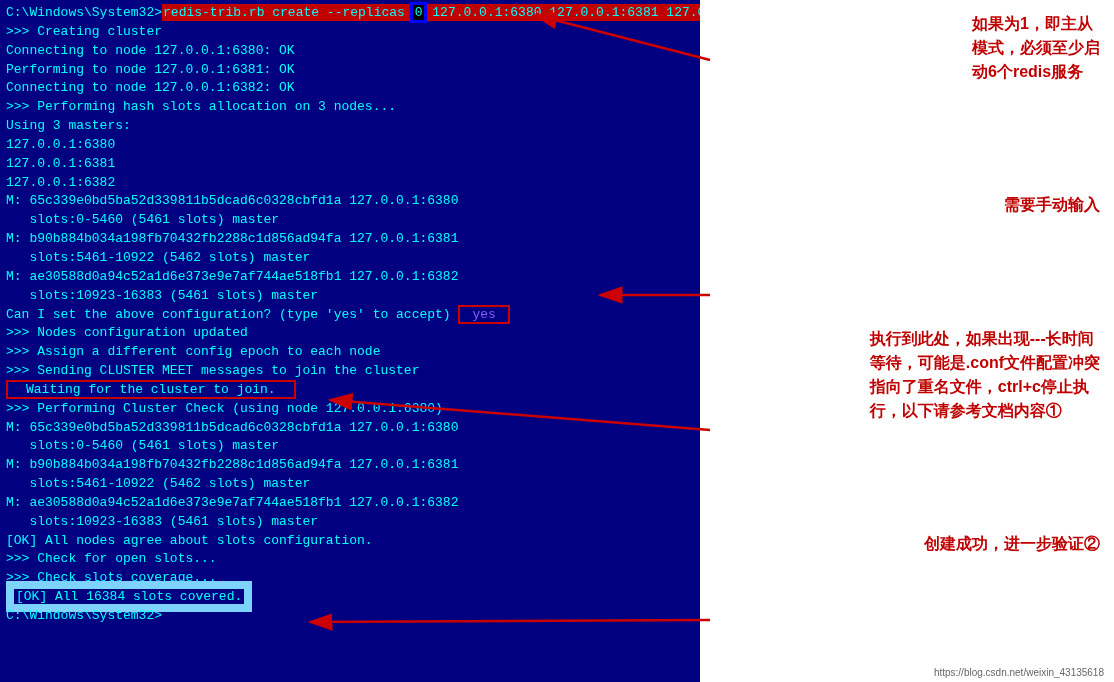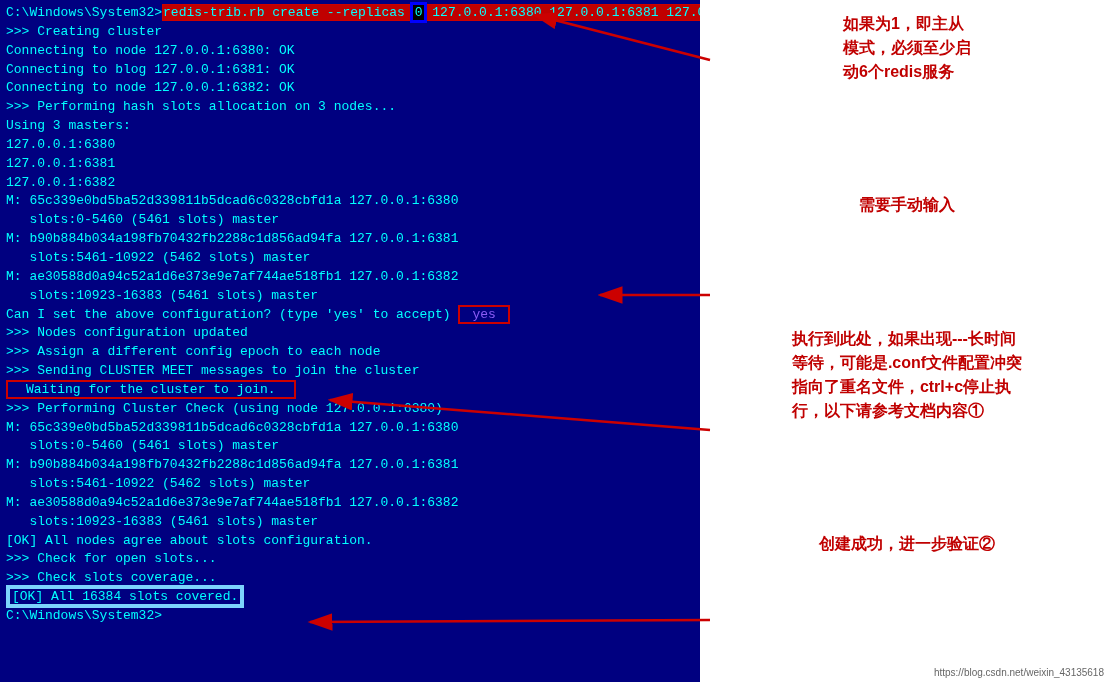--- a/index.html
+++ b/index.html
@@ -35,21 +35,21 @@
       background: #fff;
       display: flex;
       flex-direction: column;
       justify-content: space-between;
       padding: 10px 10px 4px 10px;
     }
 
     .ann-block {
       display: flex;
       flex-direction: column;
-      align-items: center;
+      align-items: flex-end;
     }
 
     .ann-text {
       color: #c00000;
       font-family: 'SimHei', 'Microsoft YaHei', sans-serif;
       font-size: 16px;
       font-weight: bold;
       line-height: 1.5;
       background: #fff;
       padding: 2px 4px;
@@ -67,21 +67,21 @@
     .t-line { display: block; white-space: pre; }
   </style>
 </head>
 <body>
 
 <div class="terminal">
 
   <span class="t-line"><span style="color:#00ffff">C:\Windows\System32&gt;</span><span style="background:#c00000;color:#00ffff;border:1px solid #c00;">redis-trib.rb create --replicas <span style="outline:3px solid #0000ff;background:#000;color:#00ffff;padding:0 2px">0</span> 127.0.0.1:6380 127.0.0.1:6381 127.0.0.1:6382</span></span>
   <span class="t-line">&gt;&gt;&gt; Creating cluster</span>
   <span class="t-line">Connecting to node 127.0.0.1:6380: OK</span>
-  <span class="t-line">Connecting to blog 127.0.0.1:6381: OK</span>
+  <span class="t-line">Performing to node 127.0.0.1:6381: OK</span>
   <span class="t-line">Connecting to node 127.0.0.1:6382: OK</span>
   <span class="t-line">&gt;&gt;&gt; Performing hash slots allocation on 3 nodes...</span>
   <span class="t-line">Using 3 masters:</span>
   <span class="t-line">127.0.0.1:6380</span>
   <span class="t-line">127.0.0.1:6381</span>
   <span class="t-line">127.0.0.1:6382</span>
   <span class="t-line">M: 65c339e0bd5ba52d339811b5dcad6c0328cbfd1a 127.0.0.1:6380</span>
   <span class="t-line">   slots:0-5460 (5461 slots) master</span>
   <span class="t-line">M: b90b884b034a198fb70432fb2288c1d856ad94fa 127.0.0.1:6381</span>
   <span class="t-line">   slots:5461-10922 (5462 slots) master</span>
@@ -95,21 +95,21 @@
   <span class="t-line">&gt;&gt;&gt; Performing Cluster Check (using node 127.0.0.1:6380)</span>
   <span class="t-line">M: 65c339e0bd5ba52d339811b5dcad6c0328cbfd1a 127.0.0.1:6380</span>
   <span class="t-line">   slots:0-5460 (5461 slots) master</span>
   <span class="t-line">M: b90b884b034a198fb70432fb2288c1d856ad94fa 127.0.0.1:6381</span>
   <span class="t-line">   slots:5461-10922 (5462 slots) master</span>
   <span class="t-line">M: ae30588d0a94c52a1d6e373e9e7af744ae518fb1 127.0.0.1:6382</span>
   <span class="t-line">   slots:10923-16383 (5461 slots) master</span>
   <span class="t-line">[OK] All nodes agree about slots configuration.</span>
   <span class="t-line">&gt;&gt;&gt; Check for open slots...</span>
   <span class="t-line">&gt;&gt;&gt; Check slots coverage...</span>
-  <span class="t-line"><span style="border:4px solid #7dd3fc;padding:0 2px;color:#00ffff">[OK] All 16384 slots covered.</span></span>
+  <span class="t-line"><span style="border:8px solid #7dd3fc;padding:0 2px;color:#00ffff">[OK] All 16384 slots covered.</span></span>
   <span class="t-line">C:\Windows\System32&gt;</span>
 </div>
 
 <div class="annotation-panel">
   <div class="ann-block">
     <div class="ann-text" style="white-space:pre-line">如果为1，即主从
 模式，必须至少启
 动6个redis服务</div>
   </div>
   <div class="ann-block">

